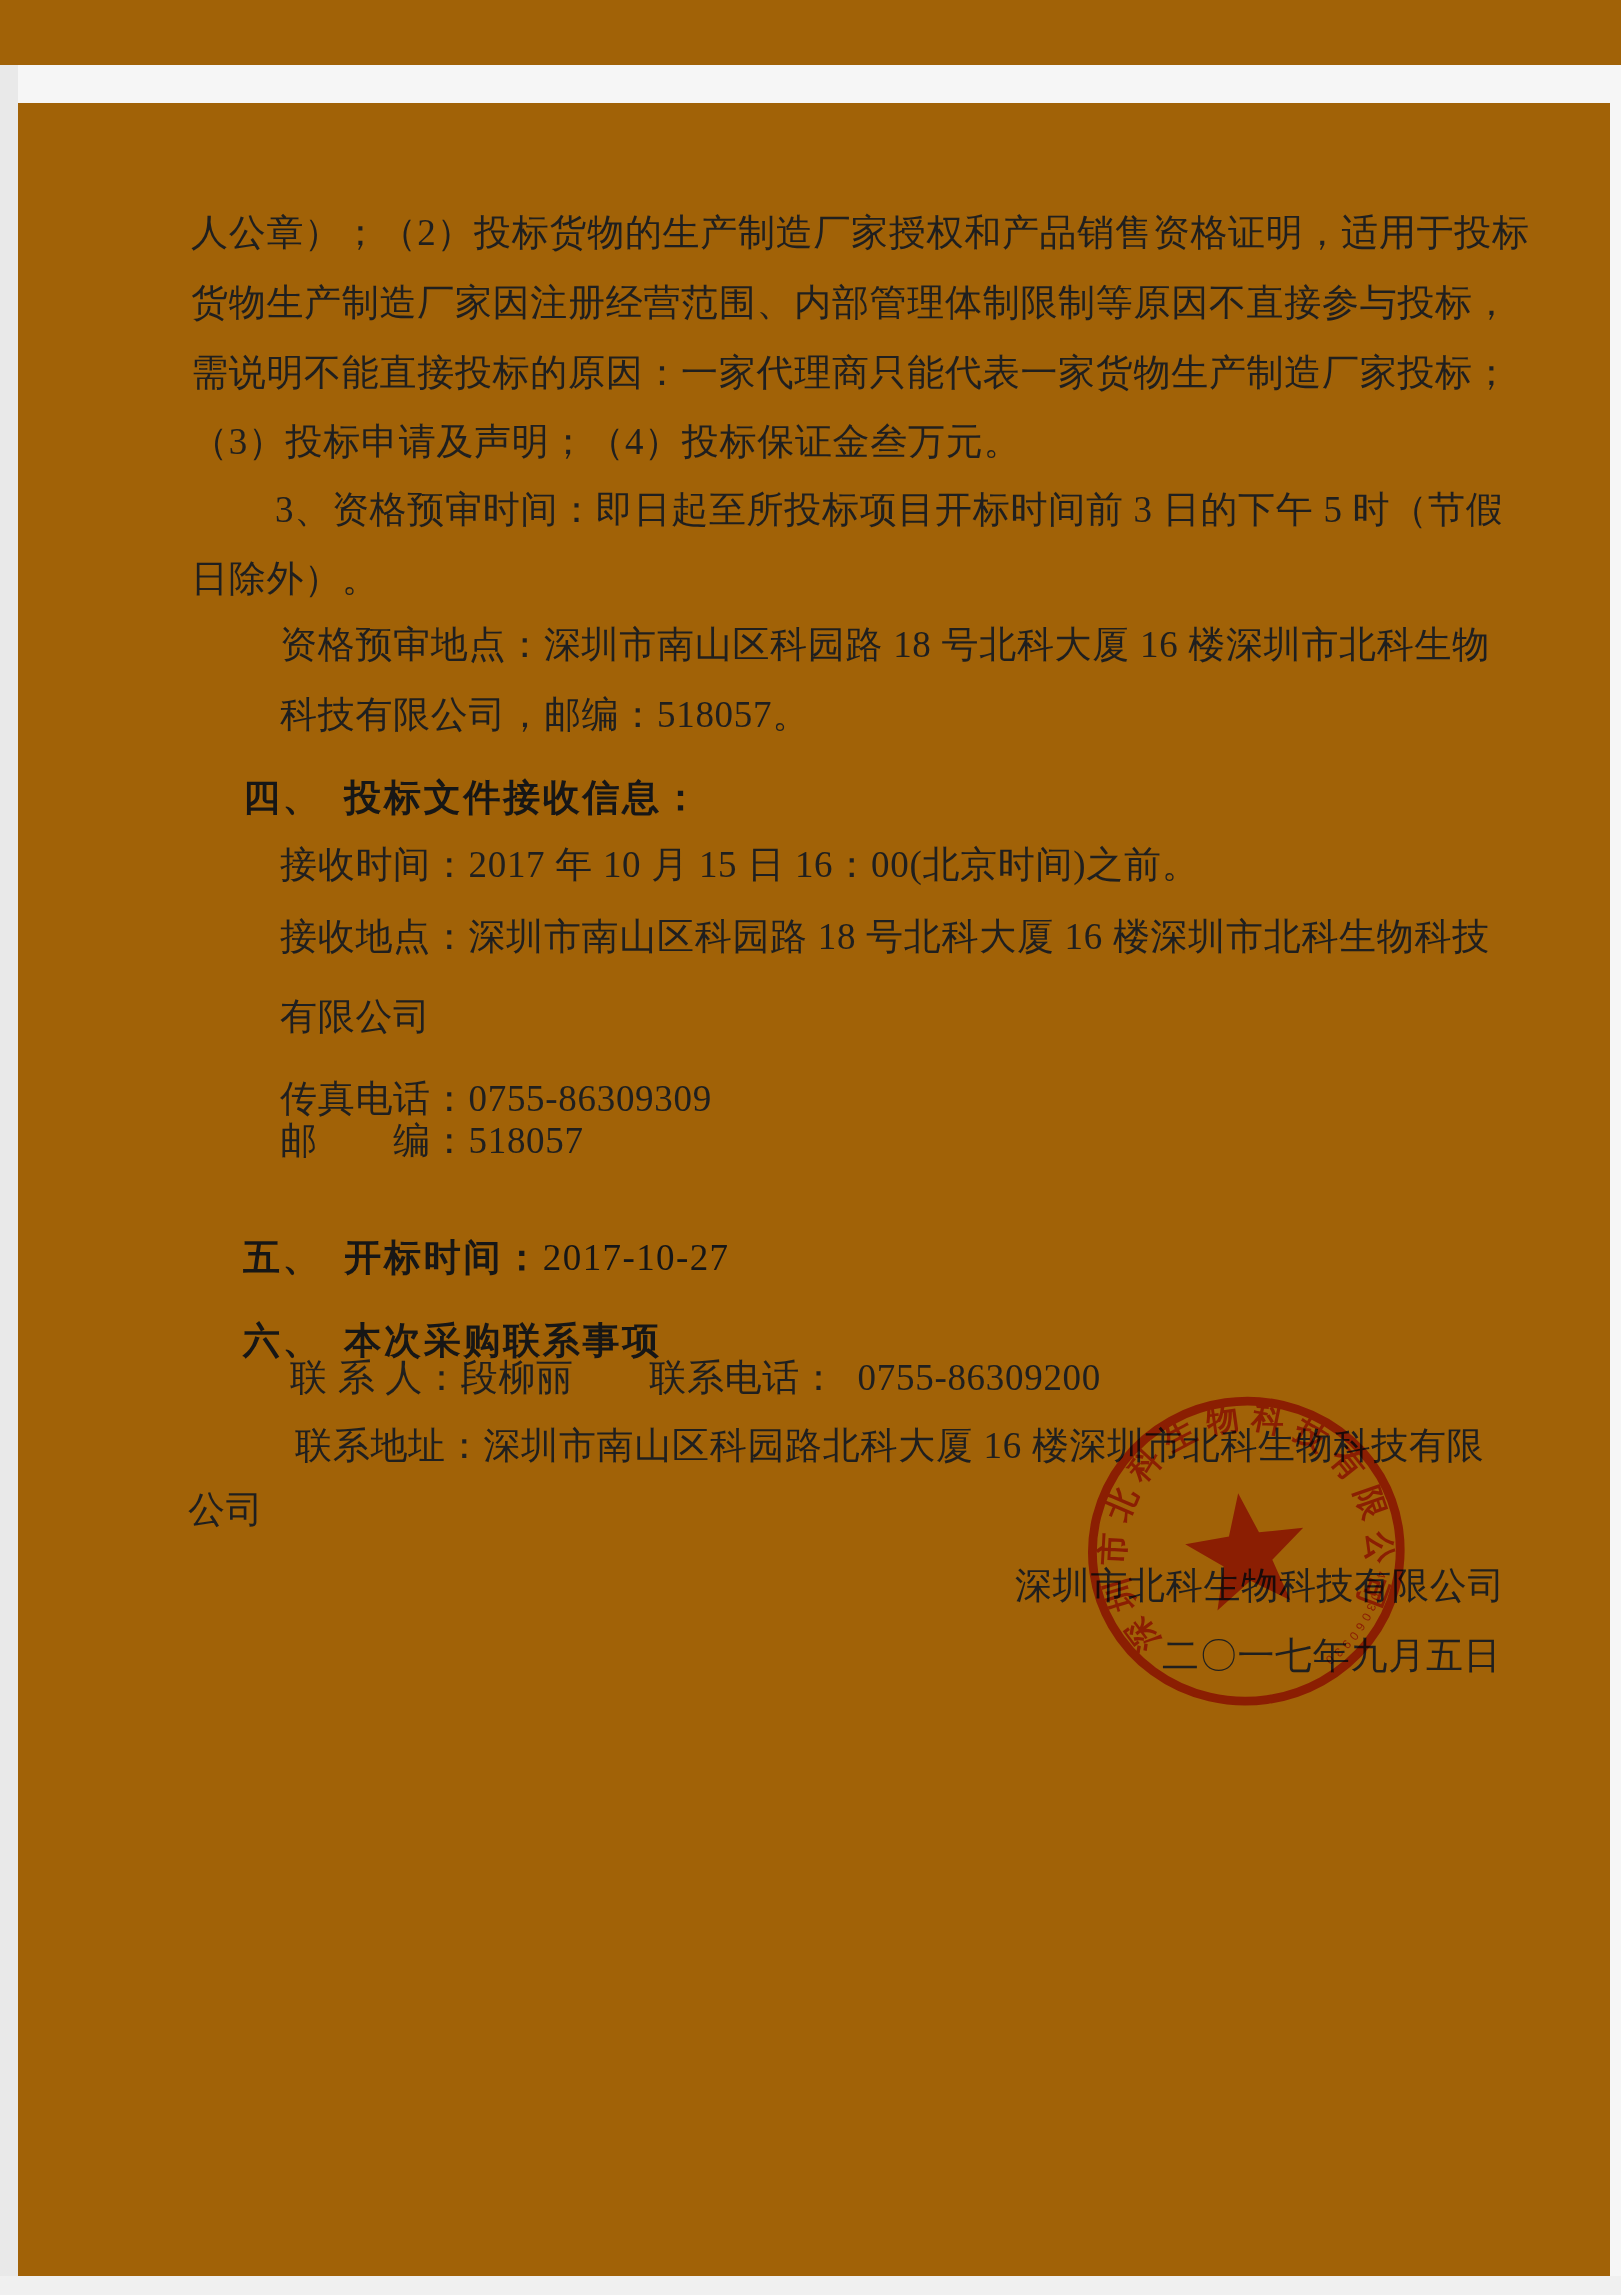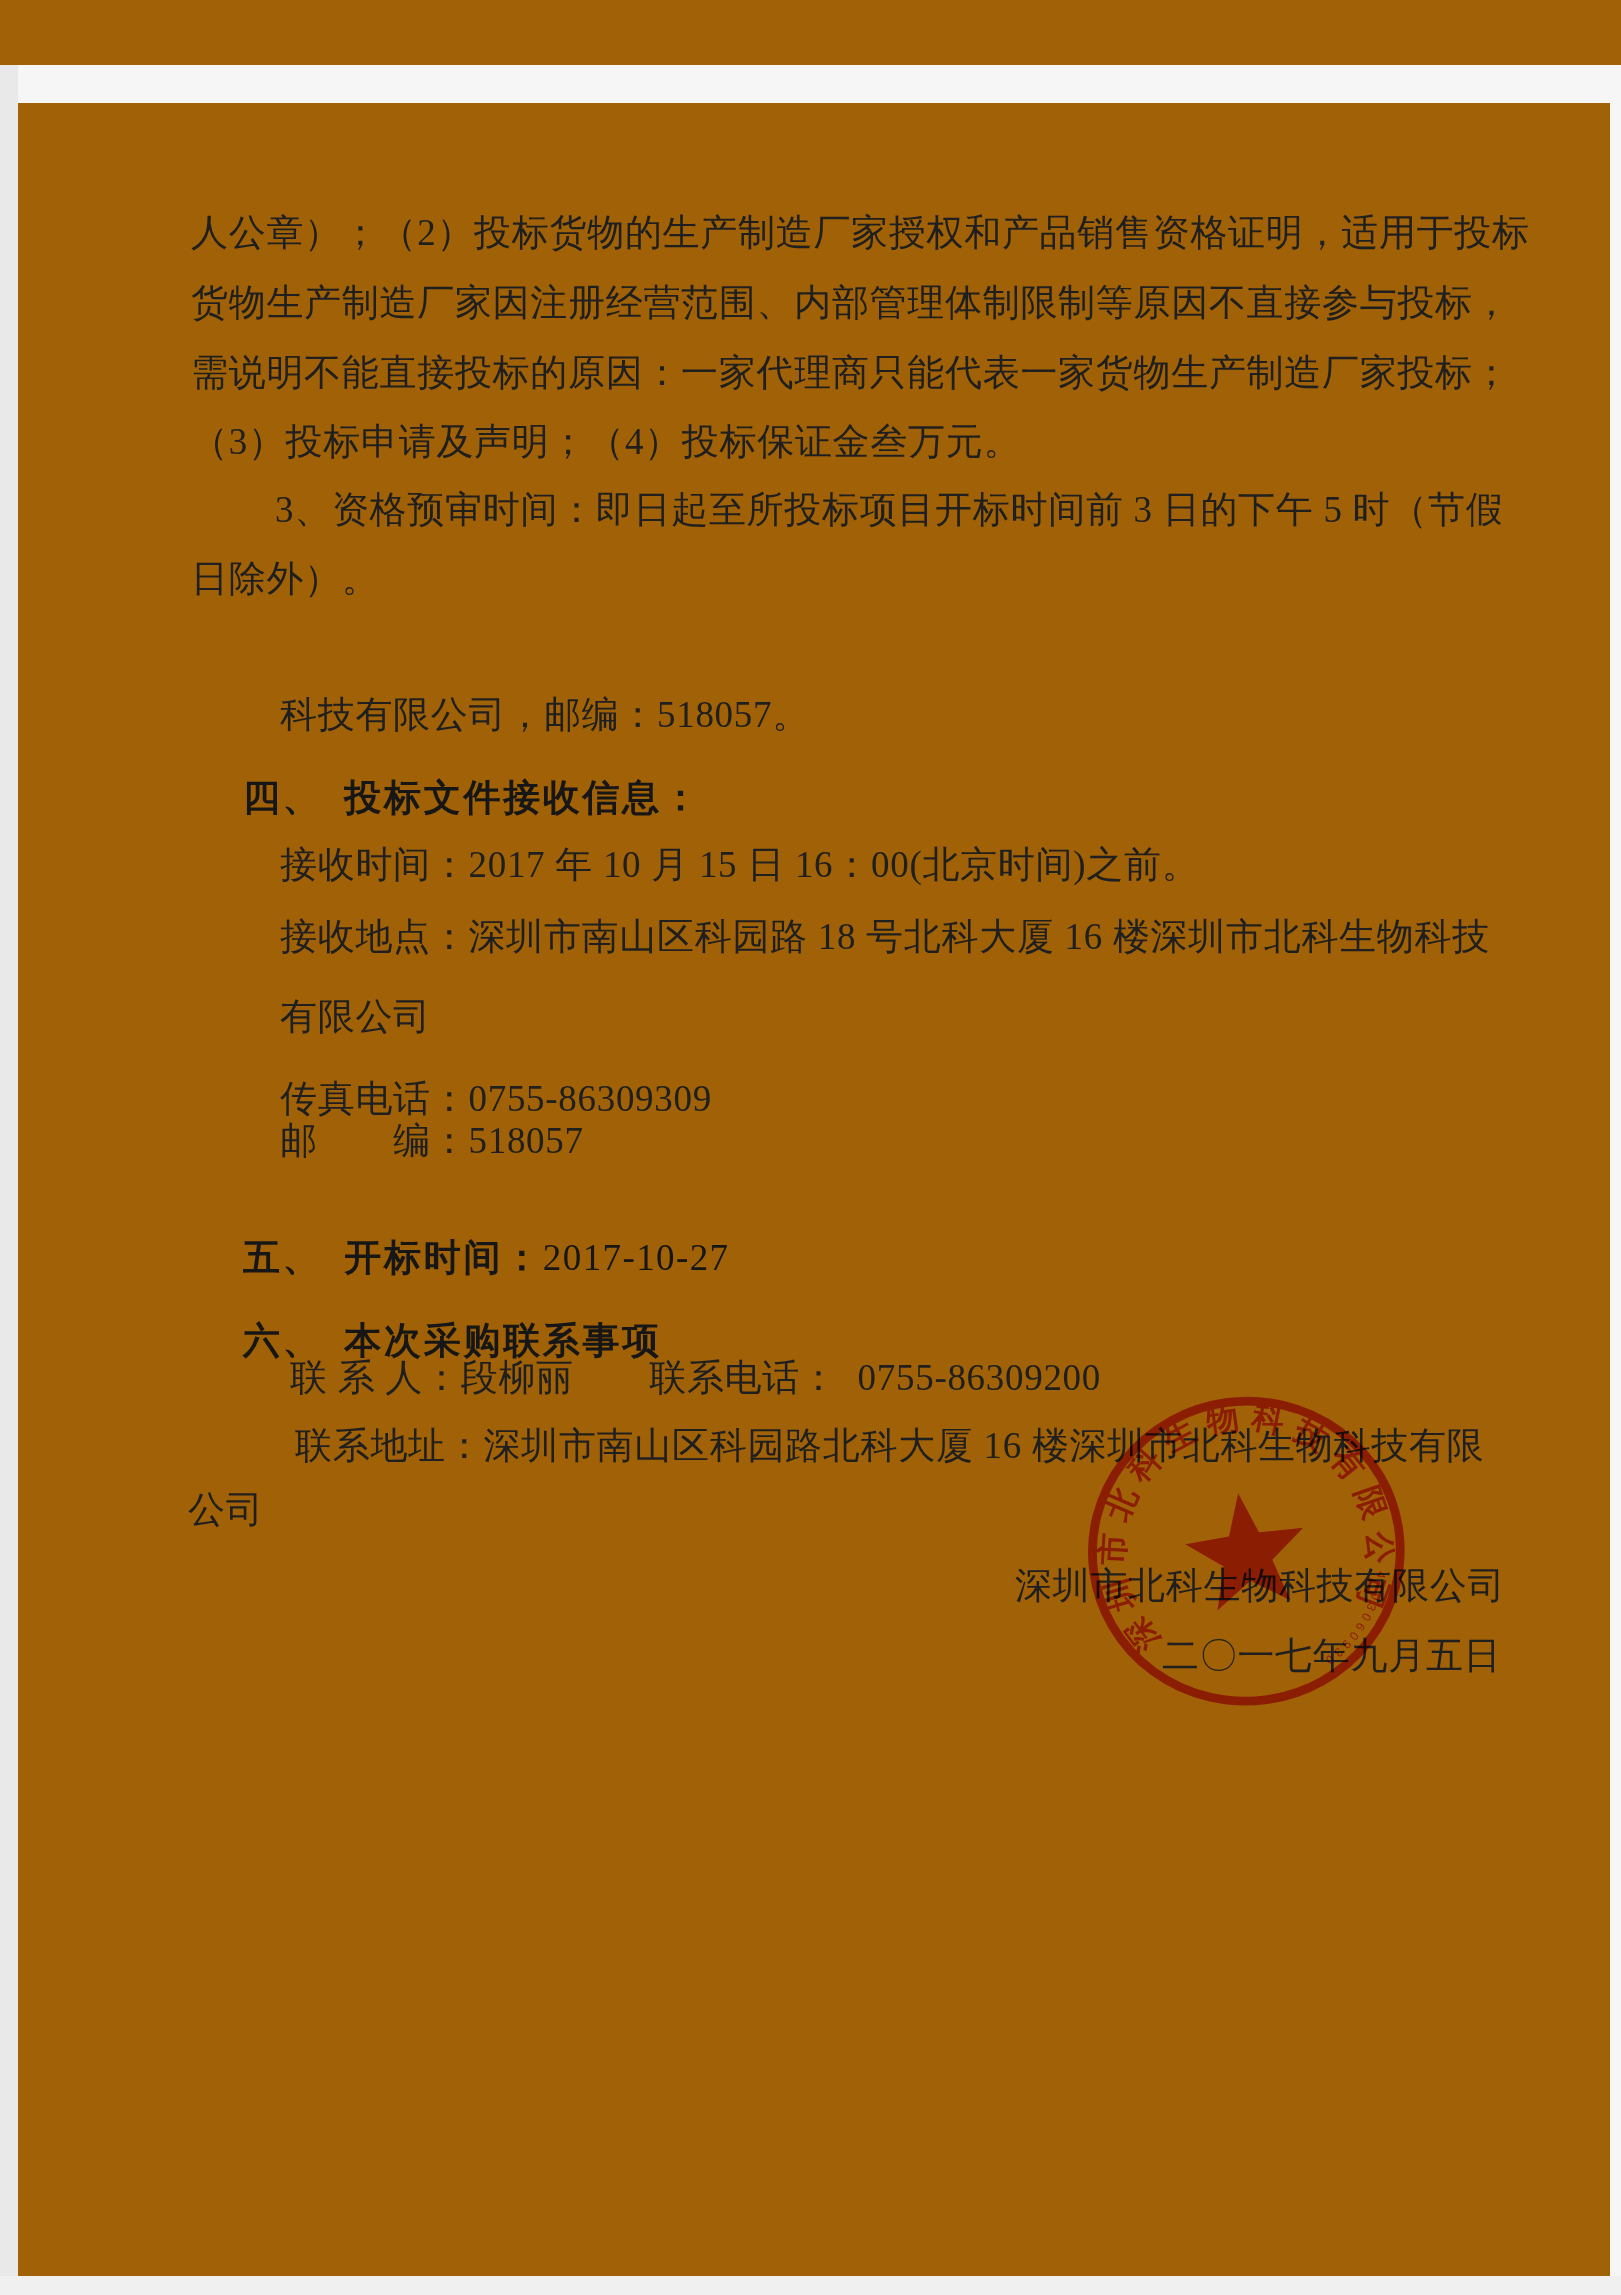--- a/index.html
+++ b/index.html
@@ -59,20 +59,21 @@
   <div class="edge-right"></div>
   <div class="edge-bottom"></div>
 
   <div class="line" style="left:191px;top:208px;">人公章）；（2）投标货物的生产制造厂家授权和产品销售资格证明，适用于投标</div>
   <div class="line" style="left:191px;top:278px;">货物生产制造厂家因注册经营范围、内部管理体制限制等原因不直接参与投标，</div>
   <div class="line" style="left:191px;top:348px;">需说明不能直接投标的原因：一家代理商只能代表一家货物生产制造厂家投标；</div>
   <div class="line" style="left:191px;top:417px;">（3）投标申请及声明；（4）投标保证金叁万元。</div>
 
   <div class="line" style="left:275px;top:485px;">3、资格预审时间：即日起至所投标项目开标时间前 3 日的下午 5 时（节假</div>
   <div class="line" style="left:191px;top:554px;">日除外）。</div>
+  <div class="line" style="left:280px;top:620px;">资格预审地点：深圳市南山区科园路 18 号北科大厦 16 楼深圳市北科生物</div>
   <div class="line" style="left:280px;top:690px;">科技有限公司，邮编：518057。</div>
 
   <div class="line heading" style="left:191px;top:724px;">
     <span class="secnum">四、</span><span>投标文件接收信息：</span>
   </div>
   <div class="line" style="left:280px;top:840px;">接收时间：2017 年 10 月 15 日 16：00(北京时间)之前。</div>
   <div class="line" style="left:280px;top:912px;">接收地点：深圳市南山区科园路 18 号北科大厦 16 楼深圳市北科生物科技</div>
   <div class="line" style="left:280px;top:992px;">有限公司</div>
   <div class="line" style="left:280px;top:1047px;margin-top:27px;">传真电话：0755-86309309</div>
   <div class="line" style="left:280px;top:1116px;">邮　　编：518057</div>

